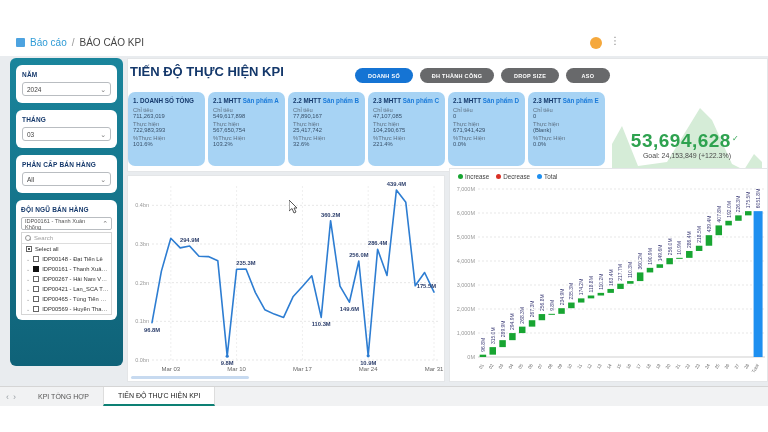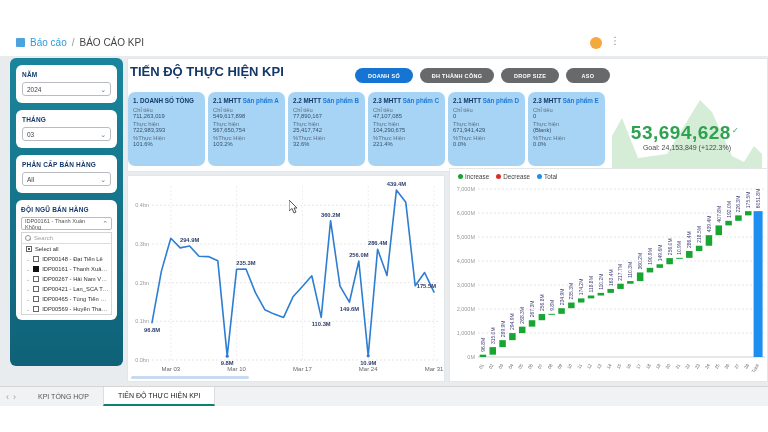--- a/index.html
+++ b/index.html
@@ -54,21 +54,21 @@
           font-family:"Liberation Sans",sans-serif; }
 
   
   .kpi-card { position:absolute; top:92px; width:77px; height:74px; background:#a7d3f4; border-radius:7px; padding:5px 5px; }
   .kpi-title { font-size:6.3px; font-weight:bold; color:#14386b; margin-bottom:3px; }
   .kpi-title .sub { color:#1a7ad9; }
   .kpi-lbl { font-size:5.8px; color:#5d7083; margin-top:2px; }
   .kpi-val { font-size:5.8px; color:#39516a; }
 
   
-  .headline { position:absolute; left:612px; top:96px; width:150px; height:80px; background:#fff; overflow:hidden; }
+  .headline { position:absolute; left:612px; top:104px; width:150px; height:80px; background:#fff; overflow:hidden; }
   .headline svg.spark { position:absolute; left:0; top:0; }
   .headline-value { position:absolute; left:0; top:26px; width:146px; text-align:center; font-size:19px; font-weight:bold; color:#2ea24f; letter-spacing:.5px; }
   .headline-check { font-size:8px; color:#2ea24f; vertical-align:6px; margin-left:1px; font-weight:normal; }
   .headline-goal { position:absolute; left:0; top:48px; width:150px; text-align:center; font-size:7px; color:#4a4a4a; }
 
   
   .panel-line { left:127px; top:175px; width:318px; height:207px; }
   .panel-wf { left:449px; top:168px; width:319px; height:214px; }
   .wf-legend { position:absolute; left:8px; top:4px; display:flex; gap:7px; align-items:center; }
   .leg-item { display:flex; align-items:center; gap:2px; font-size:6.3px; color:#444; }

